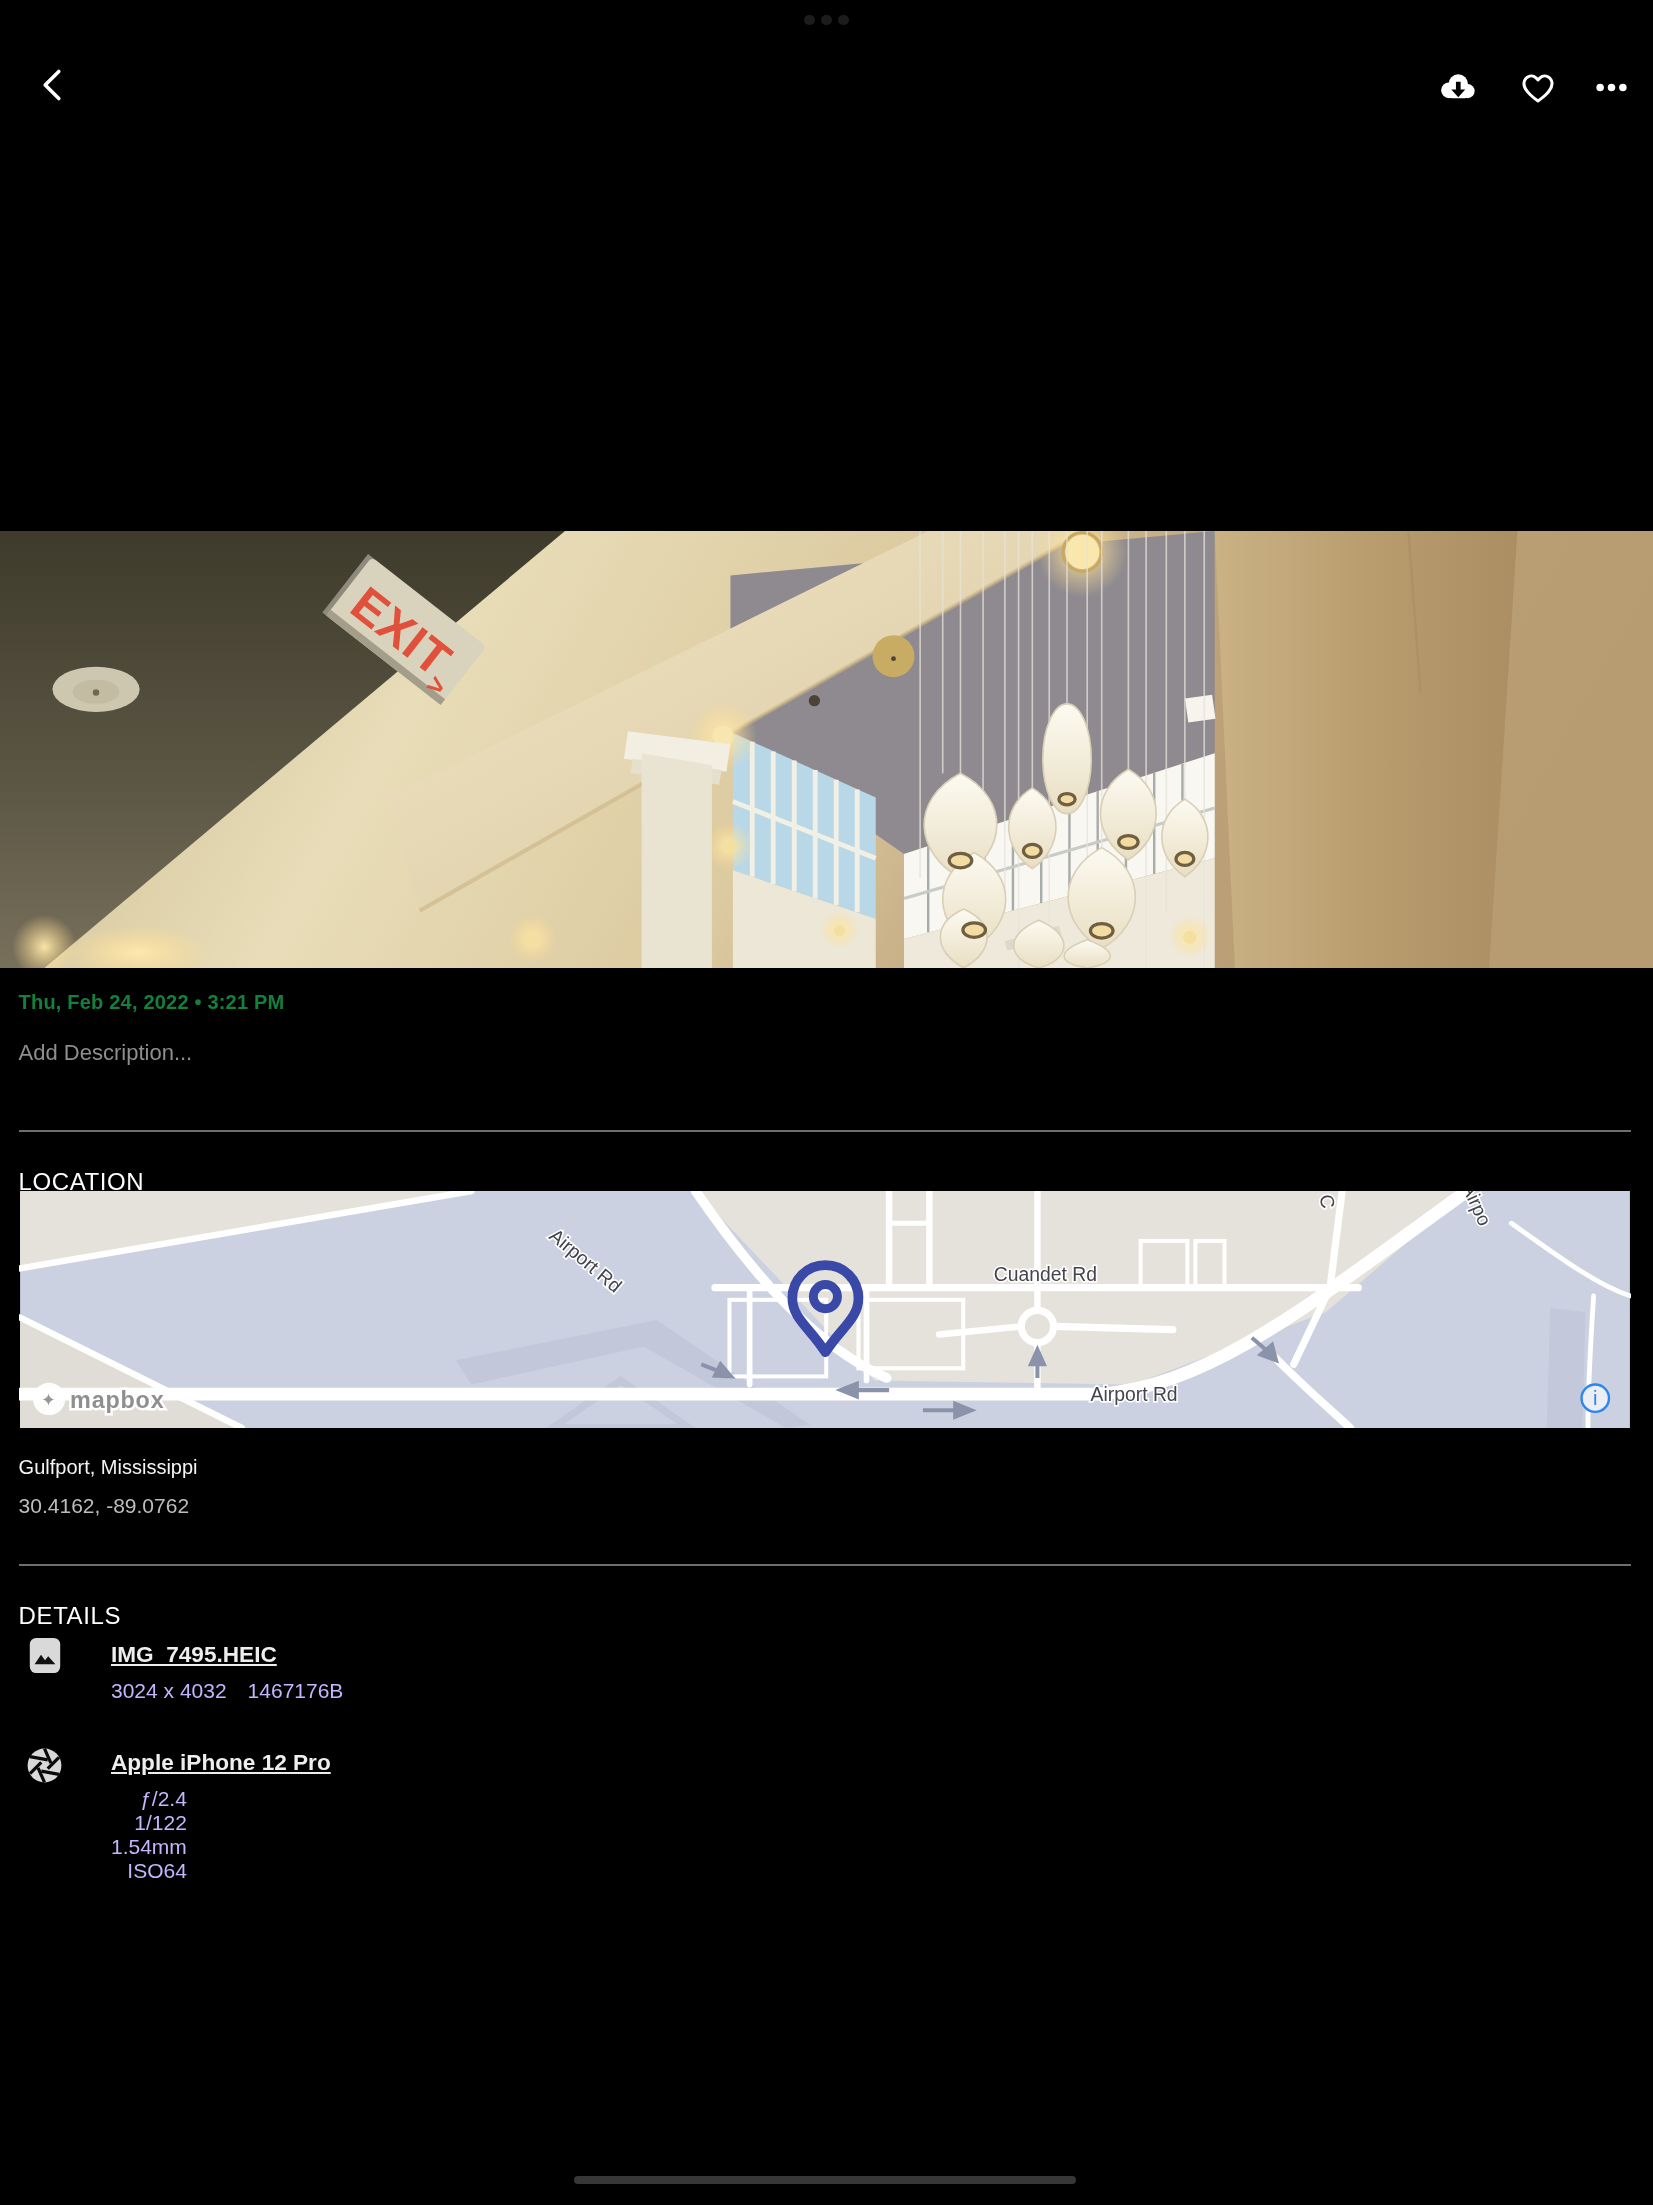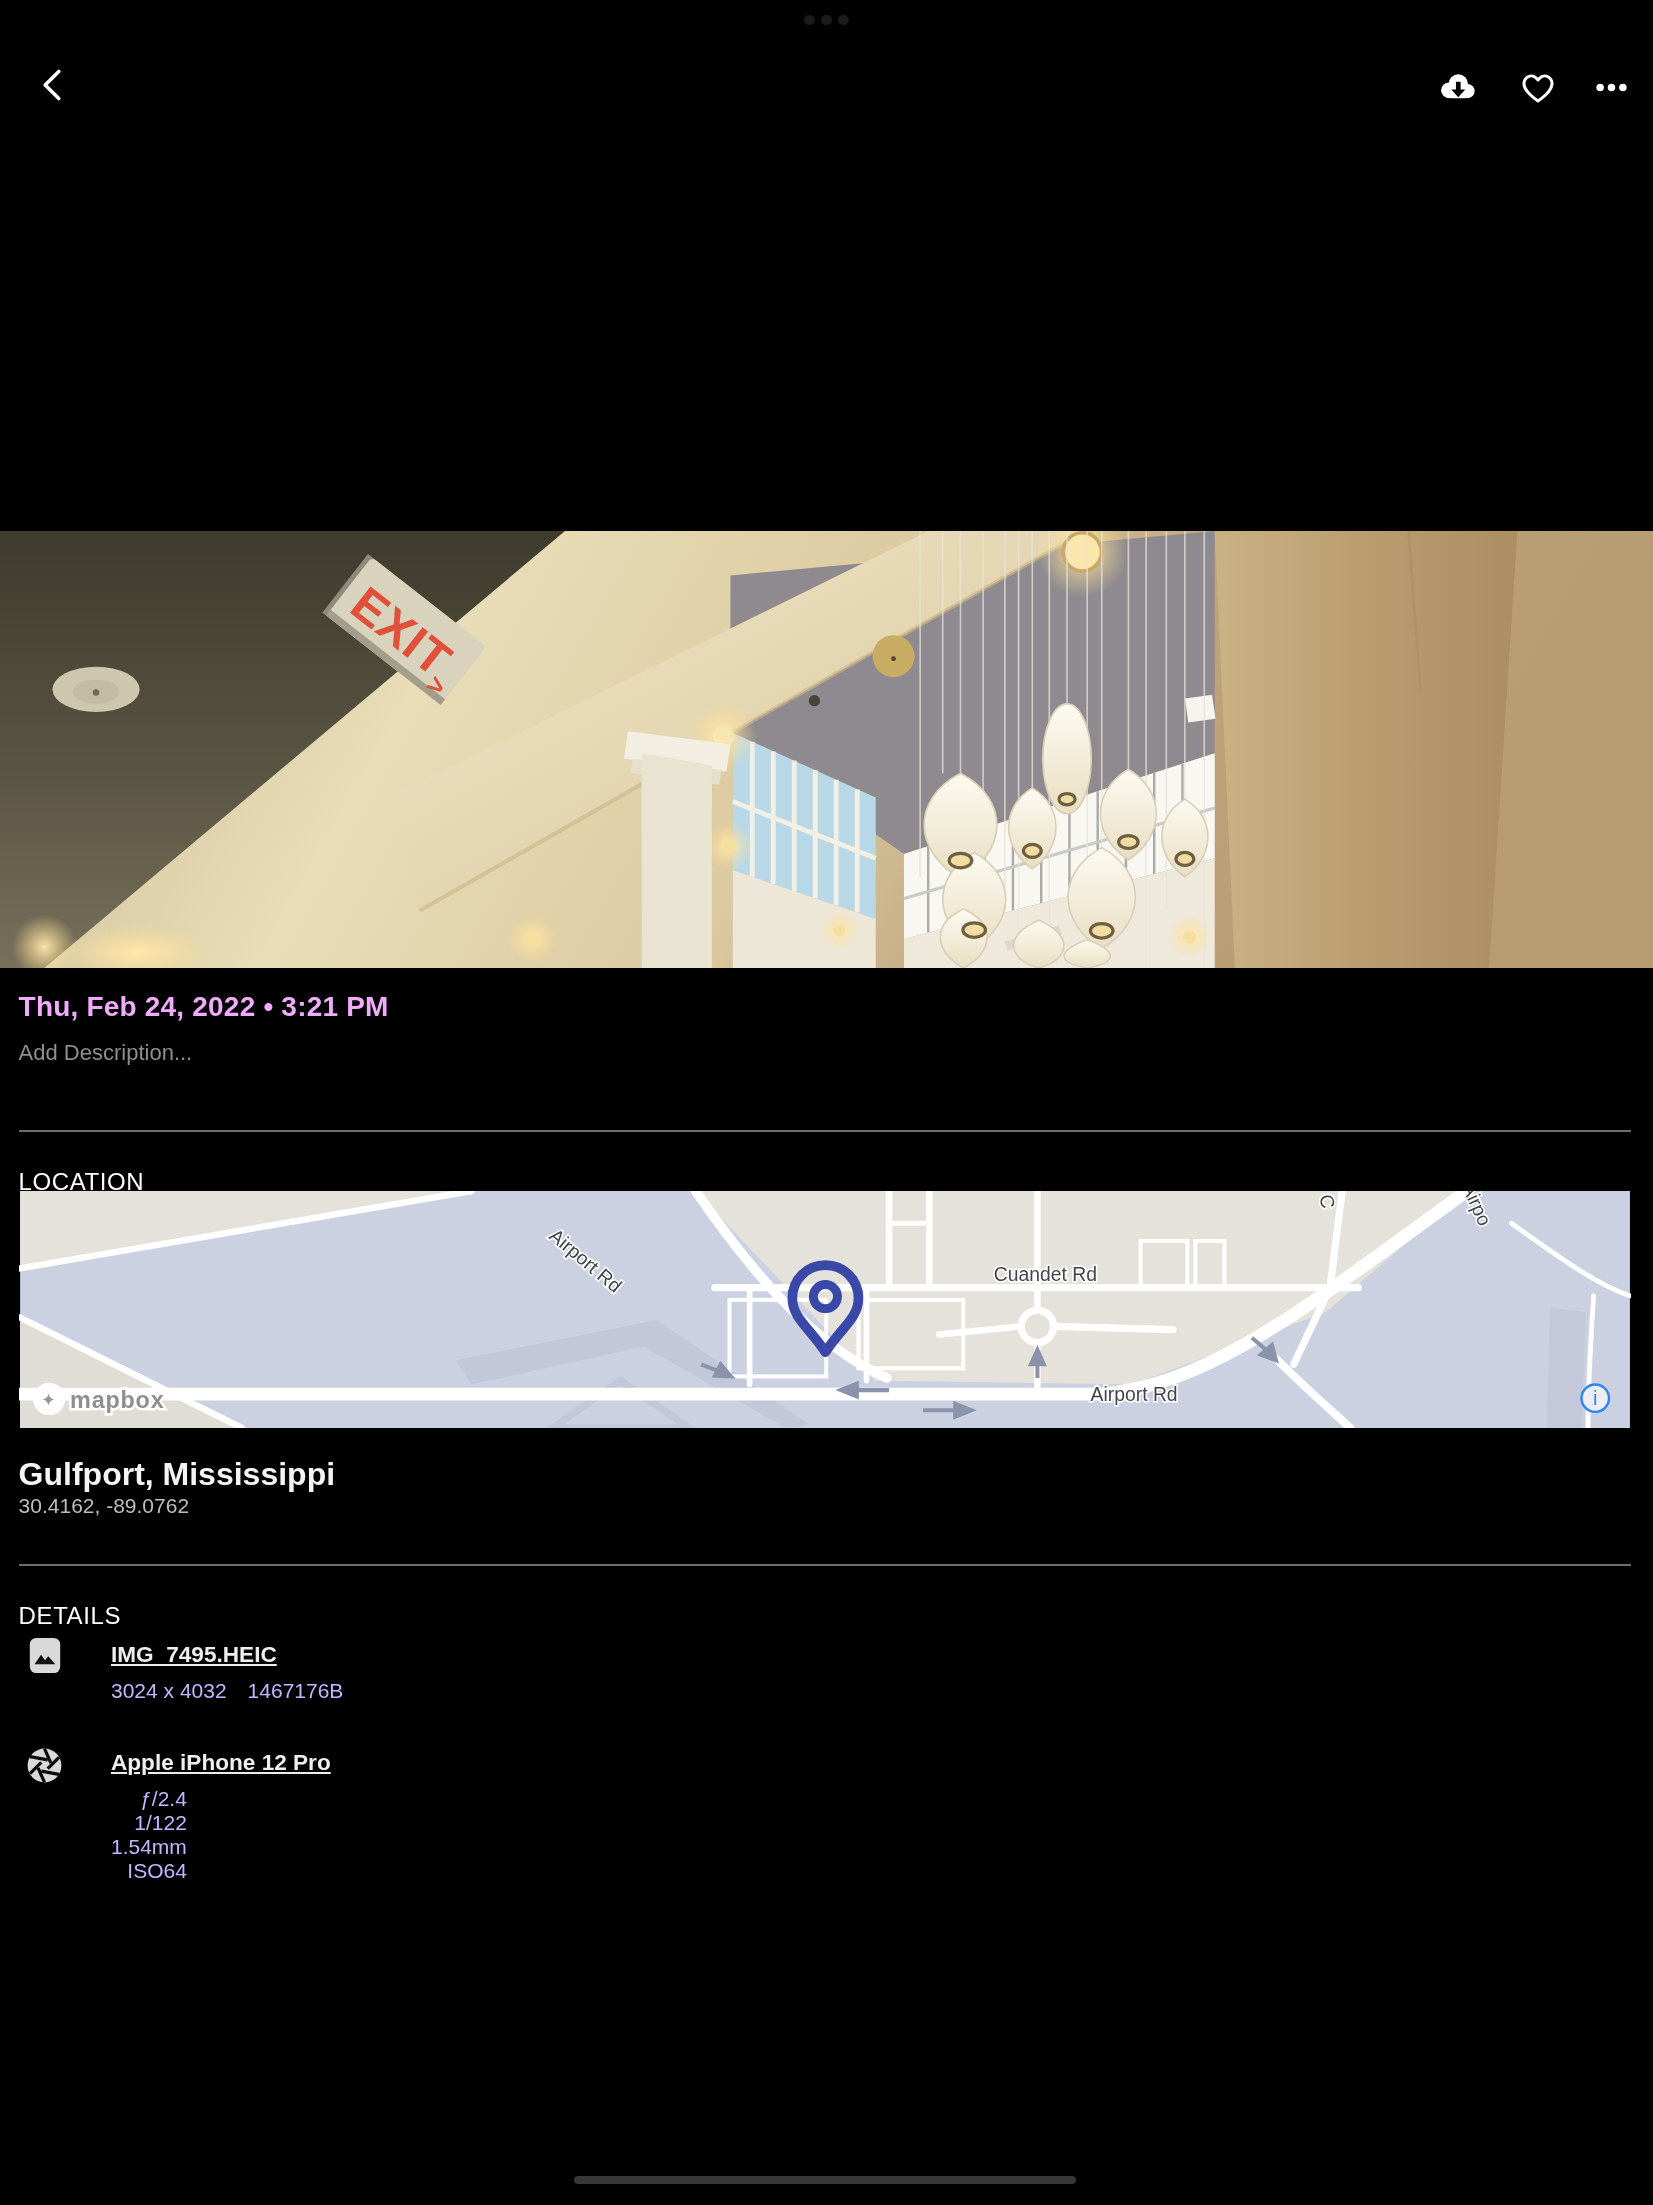--- a/index.html
+++ b/index.html
@@ -5,25 +5,25 @@
   html,body{margin:0;padding:0;background:#000;}
   body{width:1653px;height:2205px;position:relative;overflow:hidden;
        font-family:"Liberation Sans", sans-serif;-webkit-font-smoothing:antialiased;}
   .abs{position:absolute;}
   
   .sys-dots{top:14.5px;left:804px;display:flex;gap:6.5px;}
   .sys-dots .d{width:10.5px;height:10.5px;border-radius:50%;background:#1c1c1e;}
   
   .iconbtn{width:39px;height:39px;display:flex;align-items:center;justify-content:center;cursor:pointer;}
   
-  .datetime{left:18.6px;top:991px;font-size:28px;font-weight:600;color:#f0abfc;letter-spacing:0.2px;}
+  .datetime{left:18.6px;top:991px;font-size:20px;font-weight:600;color:#15803d;letter-spacing:0.2px;}
   .desc{left:18.6px;top:1040px;font-size:22px;color:#8e8e8e;}
   .divider{left:18.6px;width:1612px;height:1.6px;background:#6e6e6e;}
   .sect{font-size:24px;color:#ffffff;letter-spacing:0.6px;margin-top:30px;}
-  .place{left:18.6px;top:1456px;font-size:32px;font-weight:700;color:#f4f4f4;}
+  .place{left:18.6px;top:1456px;font-size:20px;font-weight:400;color:#f4f4f4;}
   .coords{left:18.6px;top:1487px;font-size:21px;color:#bdbdbd;margin-top:7px;}
   .row-title{font-size:22.6px;font-weight:700;color:#eeeeee;text-decoration:underline;}
   .row-meta{font-size:21px;color:#c4b5fd;display:flex;align-items:flex-end;}
   .home-indicator{left:574px;top:2176px;width:502px;height:8px;border-radius:4px;background:#373737;}
   svg text{font-family:"Liberation Sans", sans-serif;}
 </style>
 </head>
 <body>
 
 <div class="abs sys-dots">

